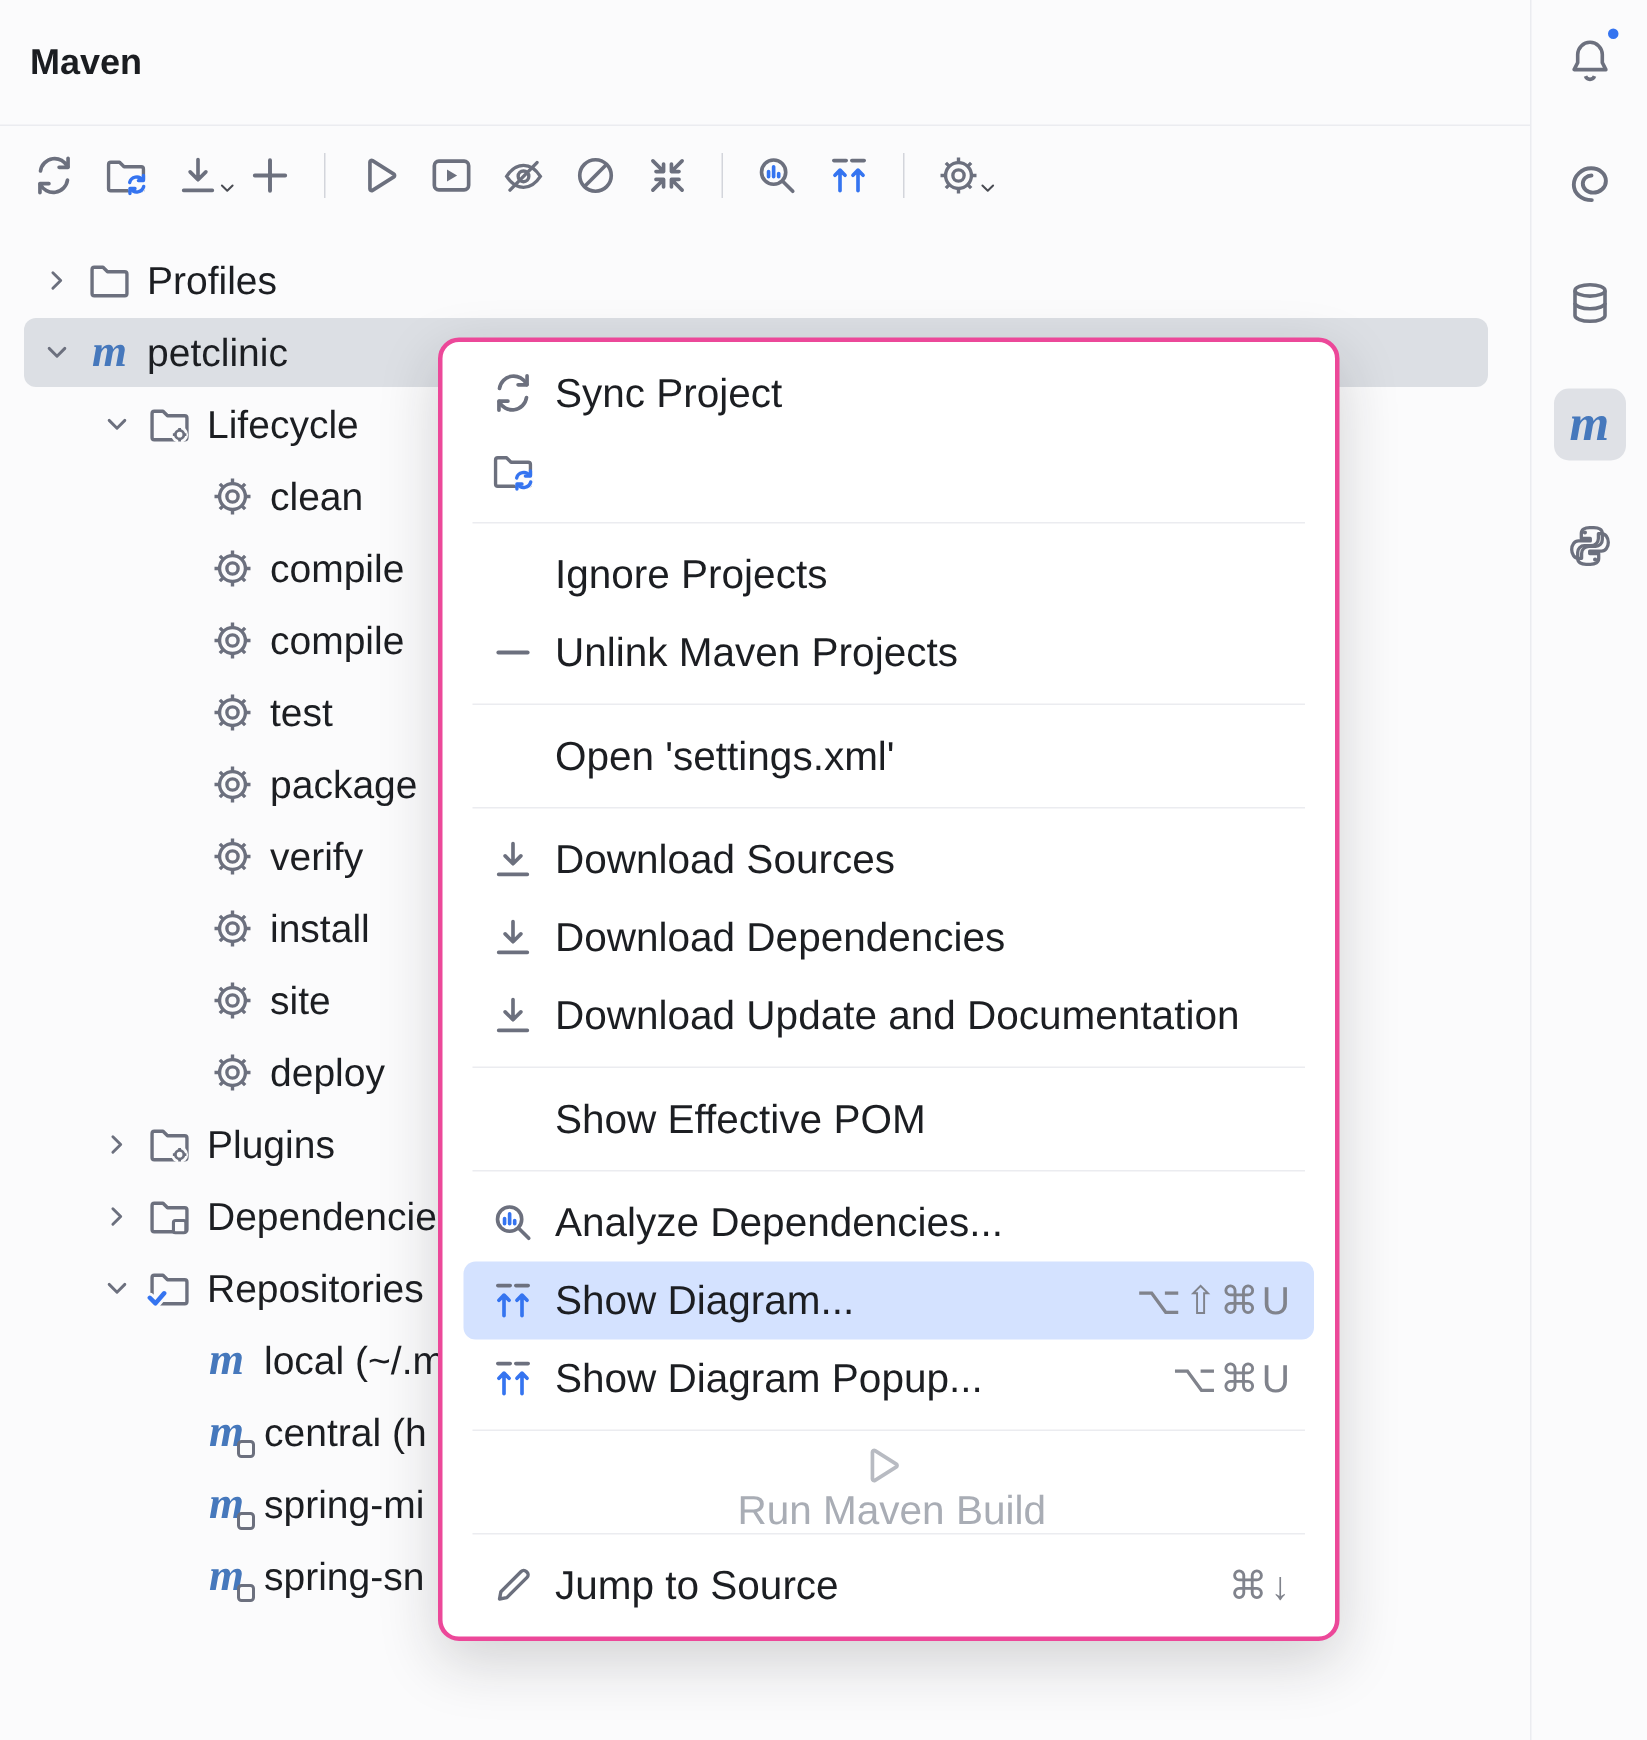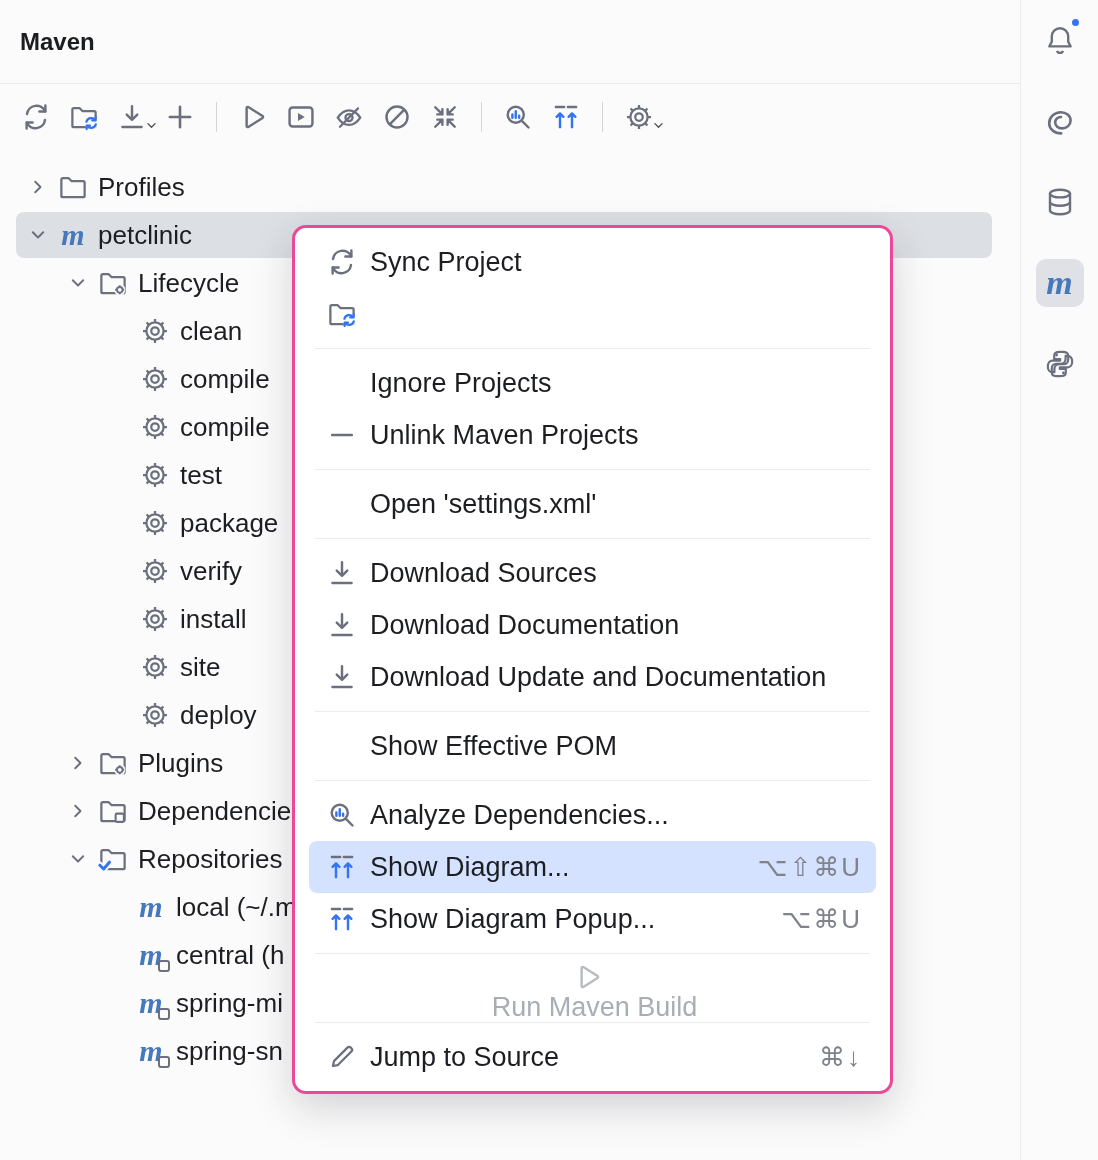--- a/index.html
+++ b/index.html
@@ -540,21 +540,21 @@
         </svg>
       </span>
     <span class="mlabel">Download Sources</span>
   </div>
   <div class="mi">
     <span class="micon">
         <svg>
           <use href="#i-download"></use>
         </svg>
       </span>
-    <span class="mlabel">Download Documentation</span>
+    <span class="mlabel">Download Dependencies</span>
   </div>
   <div class="mi">
     <span class="micon">
         <svg>
           <use href="#i-download"></use>
         </svg>
       </span>
     <span class="mlabel">Download Update and Documentation</span>
   </div>
 

